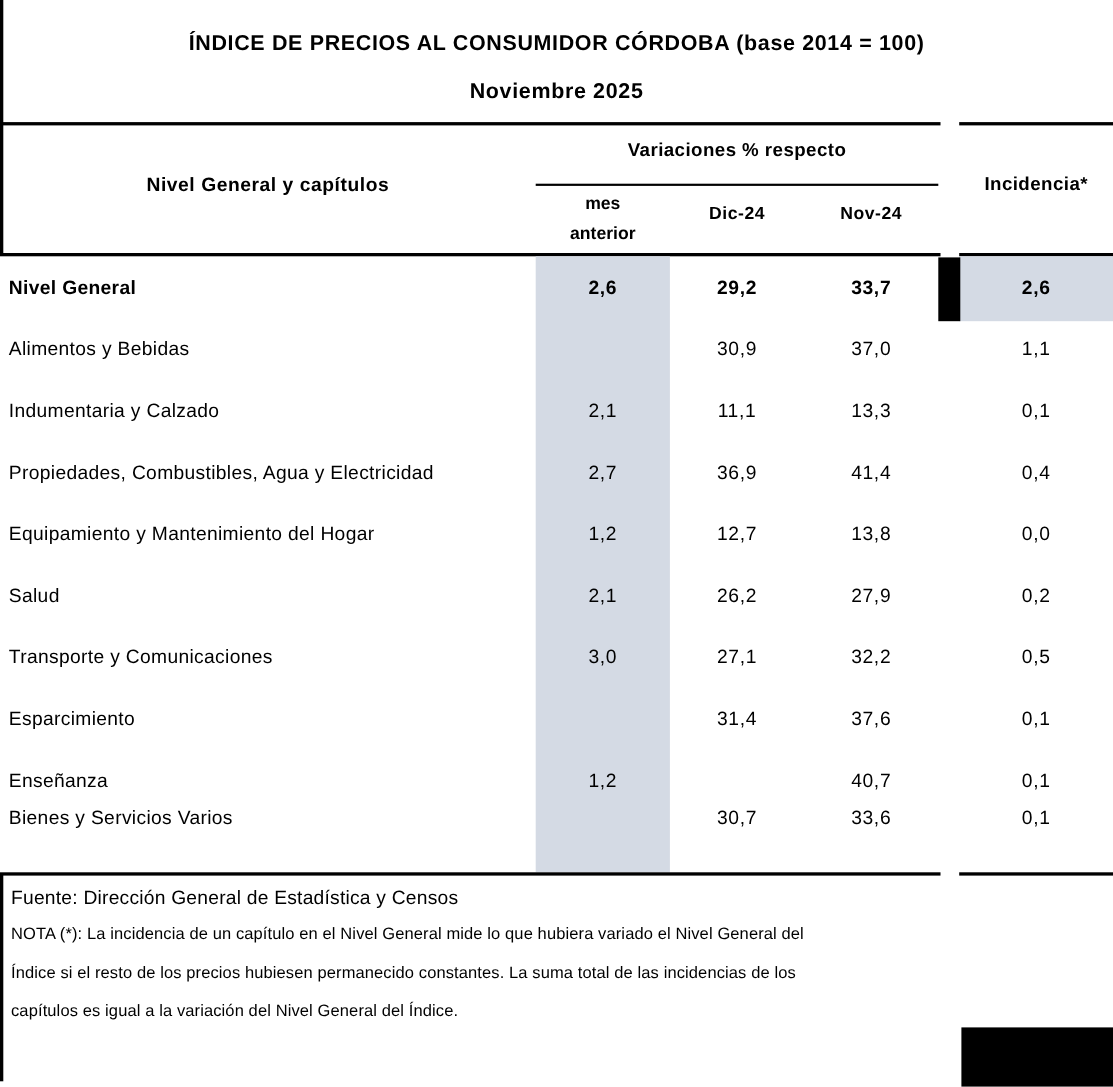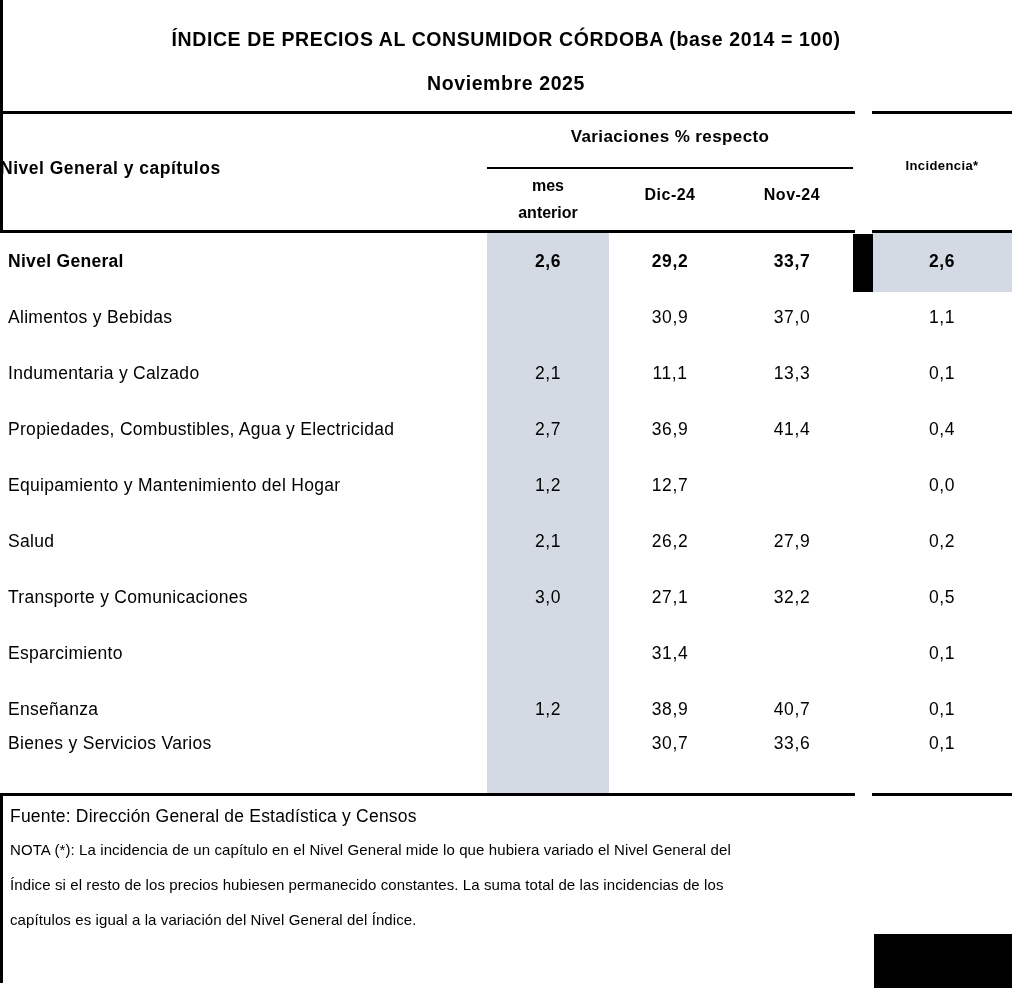--- a/index.html
+++ b/index.html
@@ -60,35 +60,36 @@
 
   #rule-head-bot-left  { left: 0px;   top: 230px; width: 855px; }
   #rule-head-bot-right { left: 872px; top: 230px; width: 140px; }
 
   #rule-body-bot-left  { left: 0px;   top: 793px; width: 855px; }
   #rule-body-bot-right { left: 872px; top: 793px; width: 140px; }
 
   
   #hdr-nivel {
     left: 0px; top: 158px; width: 487px;
+    text-align: center;
     font-size: 17.5px; font-weight: bold;
     letter-spacing: 0.5px;
     white-space: nowrap;
   }
   #hdr-variaciones {
     left: 487px; top: 127px; width: 366px;
     text-align: center;
     font-size: 17px; font-weight: bold;
     letter-spacing: 0.4px;
     white-space: nowrap;
   }
   #hdr-incidencia {
     left: 872px; top: 158px; width: 140px;
     text-align: center;
-    font-size: 13px; font-weight: bold;
+    font-size: 17px; font-weight: bold;
     letter-spacing: 0.4px;
     white-space: nowrap;
   }
   #hdr-mes {
     left: 487px; top: 172px; width: 122px;
     text-align: center;
     font-size: 16px; font-weight: bold;
     line-height: 27px;
   }
   #hdr-dic {
@@ -237,45 +238,46 @@
       <div class="label">Propiedades, Combustibles, Agua y Electricidad</div>
       <div class="cell c-mes">2,7</div>
       <div class="cell c-dic">36,9</div>
       <div class="cell c-nov">41,4</div>
       <div class="cell c-inc">0,4</div>
     </div>
     <div class="row" style="top: 224px;">
       <div class="label">Equipamiento y Mantenimiento del Hogar</div>
       <div class="cell c-mes">1,2</div>
       <div class="cell c-dic">12,7</div>
+      <div class="cell c-nov">13,8</div>
       <div class="cell c-inc">0,0</div>
     </div>
     <div class="row" style="top: 280px;">
       <div class="label">Salud</div>
       <div class="cell c-mes">2,1</div>
       <div class="cell c-dic">26,2</div>
       <div class="cell c-nov">27,9</div>
       <div class="cell c-inc">0,2</div>
     </div>
     <div class="row" style="top: 336px;">
       <div class="label">Transporte y Comunicaciones</div>
       <div class="cell c-mes">3,0</div>
       <div class="cell c-dic">27,1</div>
       <div class="cell c-nov">32,2</div>
       <div class="cell c-inc">0,5</div>
     </div>
     <div class="row" style="top: 392px;">
       <div class="label">Esparcimiento</div>
       <div class="cell c-dic">31,4</div>
+      <div class="cell c-nov">37,6</div>
       <div class="cell c-inc">0,1</div>
     </div>
     <div class="row" style="top: 448px;">
       <div class="label">Enseñanza</div>
       <div class="cell c-mes">1,2</div>
-      <div class="cell c-dic">38,9</div>
       <div class="cell c-nov">40,7</div>
       <div class="cell c-inc">0,1</div>
     </div>
     <div class="row" style="top: 482px;">
       <div class="label">Bienes y Servicios Varios</div>
       <div class="cell c-dic">30,7</div>
       <div class="cell c-nov">33,6</div>
       <div class="cell c-inc">0,1</div>
     </div>
   </div>

